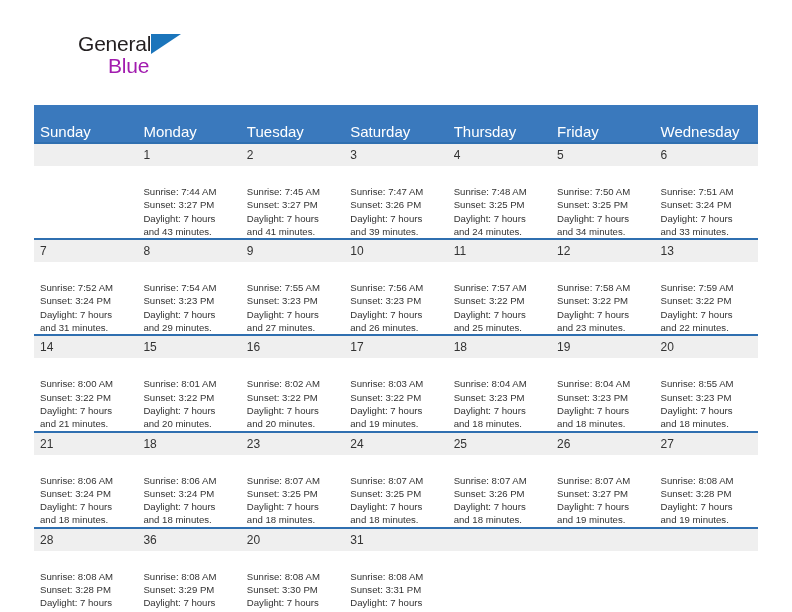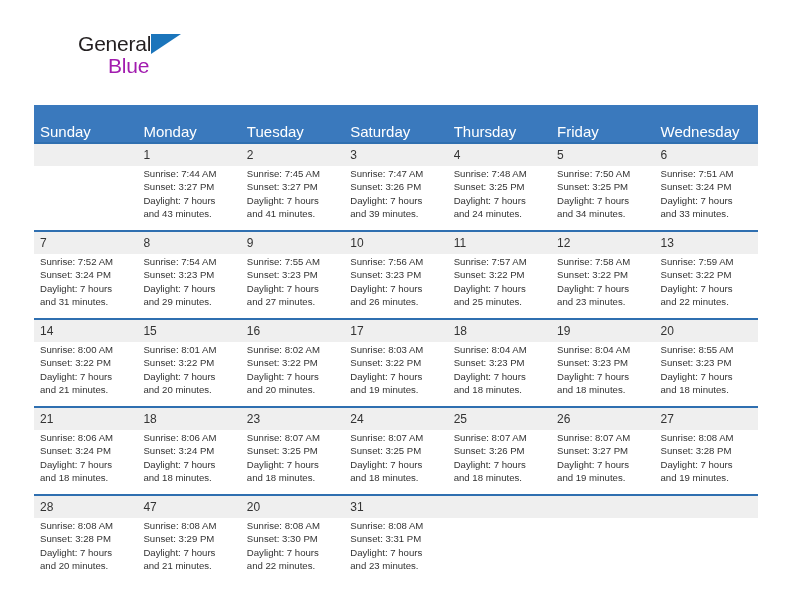--- a/index.html
+++ b/index.html
@@ -118,21 +118,21 @@
     font-size: 12px;
     color: #333333;
     line-height: 14px;
     padding: 4px 0 4px 6px;
     height: 14px;
   }
   .daynum.empty {
     color: transparent;
   }
   .details {
-    padding: 1px 6px 0 6px;
+    padding: 19px 6px 0 6px;
     font-size: 9.6px;
     color: #333333;
     line-height: 13.3px;
   }
   .details div {
     white-space: nowrap;
   }
 </style>
 </head>
 <body>
@@ -423,21 +423,21 @@
           <td>
             <div class="daynum">28</div>
             <div class="details">
               <div>Sunrise: 8:08 AM</div>
               <div>Sunset: 3:28 PM</div>
               <div>Daylight: 7 hours</div>
               <div>and 20 minutes.</div>
             </div>
           </td>
           <td>
-            <div class="daynum">47</div>
+            <div class="daynum">36</div>
             <div class="details">
               <div>Sunrise: 8:08 AM</div>
               <div>Sunset: 3:29 PM</div>
               <div>Daylight: 7 hours</div>
               <div>and 21 minutes.</div>
             </div>
           </td>
           <td>
             <div class="daynum">20</div>
             <div class="details">

